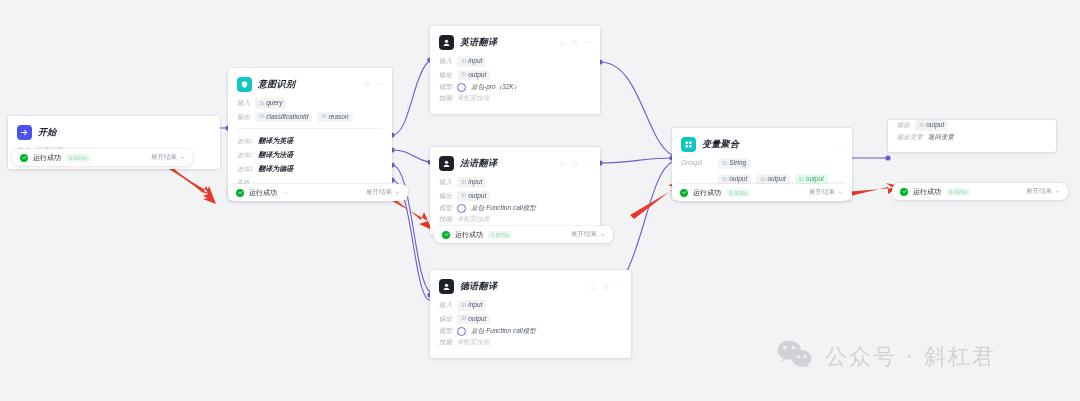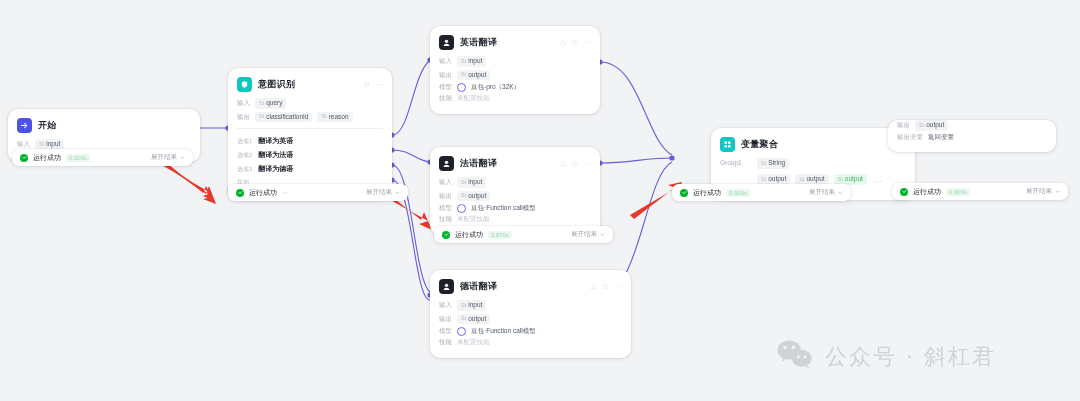--- a/index.html
+++ b/index.html
@@ -4,23 +4,23 @@
 <style>
   html,body{margin:0;padding:0;}
   body{
     width:1080px;height:401px;
     background:#f2f3f5;
     font-family:"Liberation Sans","DejaVu Sans",sans-serif;
     overflow:hidden;position:relative;
   }
   .canvas{position:absolute;inset:0;background:#f2f3f5;}
   
-  .node{position:absolute;background:#ffffff;border-radius:10px;
+  .node{position:absolute;background:#ffffff;border-radius:2px;
         box-shadow:0 1px 4px rgba(20,25,40,.10),0 0 0 1px rgba(20,25,40,.035);
-        overflow:hidden;}
+        overflow:hidden;font-style:italic;}
   .node-hd{display:flex;align-items:center;gap:6px;padding:9px 9px 6px 9px;}
   .nicon{width:15px;height:15px;border-radius:4px;display:flex;align-items:center;
          justify-content:center;flex:0 0 auto;}
   .nicon svg{display:block;}
   .ntitle{font-size:9px;font-weight:bold;color:#1d2129;letter-spacing:.3px;
           white-space:nowrap;}
   .hd-actions{margin-left:auto;display:flex;align-items:center;gap:5px;opacity:.5;}
   .hd-actions svg{display:block;}
   .node-bd{padding:0 9px 9px 9px;}
   .row{display:flex;align-items:center;gap:5px;margin-bottom:3px;line-height:1;}
@@ -94,21 +94,21 @@
 
     <g fill="#e8372a">
       <path d="M158,163 L211,193 L203,196 L214,201 L206,186 L203,193 L161,158 Z"></path>
       <path d="M160,162 C178,172 196,184 212,197 L203,199 L216,204 L209,186 L206,194 Z"></path>
       <path d="M376,192 L428,221 L419,224 L432,230 L424,212 L421,220 L380,187 Z"></path>
       <path d="M630,215 L676,188 L668,185 L682,182 L676,196 L673,189 L634,219 Z"></path>
       <path d="M845,192 L893,188 L886,183 L900,186 L888,194 L888,187 L846,197 Z"></path>
     </g>
   </svg>
 
-  <div class="node" style="left:8px;top:109px;width:192px;">
+  <div class="node" style="left:8px;top:116px;width:212px;">
     <div class="node-hd">
       <span class="nicon" style="background:#4d53e8;">
         <svg width="9" height="9" viewBox="0 0 12 12">
             <path d="M2 6h6M6 3l3 3-3 3" stroke="#fff" stroke-width="1.4" fill="none" stroke-linecap="round" stroke-linejoin="round"></path>
           </svg>
       </span>
       <span class="ntitle">开始</span>
     </div>
     <div class="node-bd">
       <div class="row">
@@ -370,21 +370,21 @@
         <span class="nicon" style="width:7px;height:7px;border-radius:50%;border:1.2px solid #7a5cf0;background:#fff;"></span>
         <span class="plain">豆包·Function call模型</span>
       </div>
       <div class="row">
         <span class="lbl">技能</span>
         <span class="muted">未配置技能</span>
       </div>
     </div>
   </div>
 
-  <div class="node" style="left:711px;top:128px;width:204px;">
+  <div class="node" style="left:672px;top:128px;width:180px;">
     <div class="node-hd">
       <span class="nicon" style="background:#0fc6c2;">
         <svg width="9" height="9" viewBox="0 0 12 12">
             <rect x="2" y="2" width="3.2" height="3.2" fill="#fff"></rect>
             <rect x="6.8" y="2" width="3.2" height="3.2" fill="#fff"></rect>
             <rect x="2" y="6.8" width="3.2" height="3.2" fill="#fff"></rect>
             <rect x="6.8" y="6.8" width="3.2" height="3.2" fill="#fff"></rect>
           </svg>
       </span>
       <span class="ntitle">变量聚合</span>

